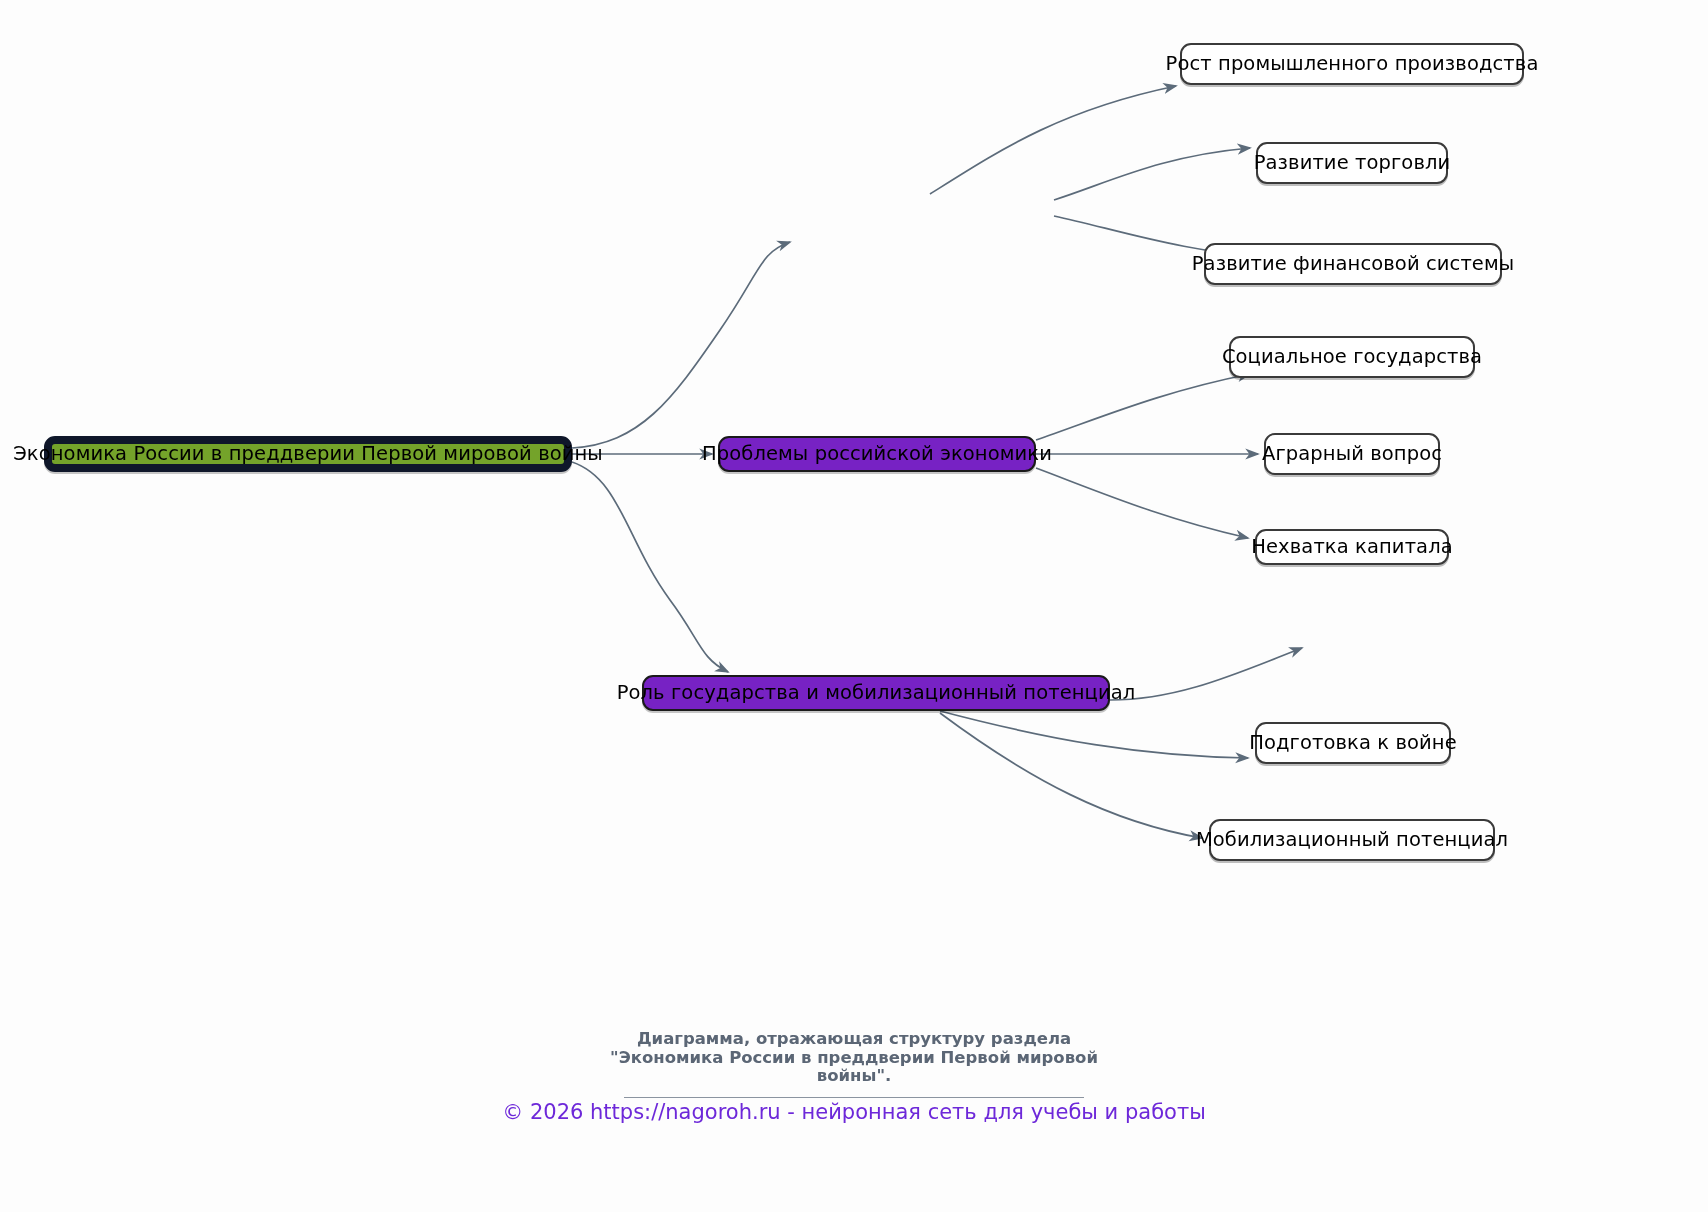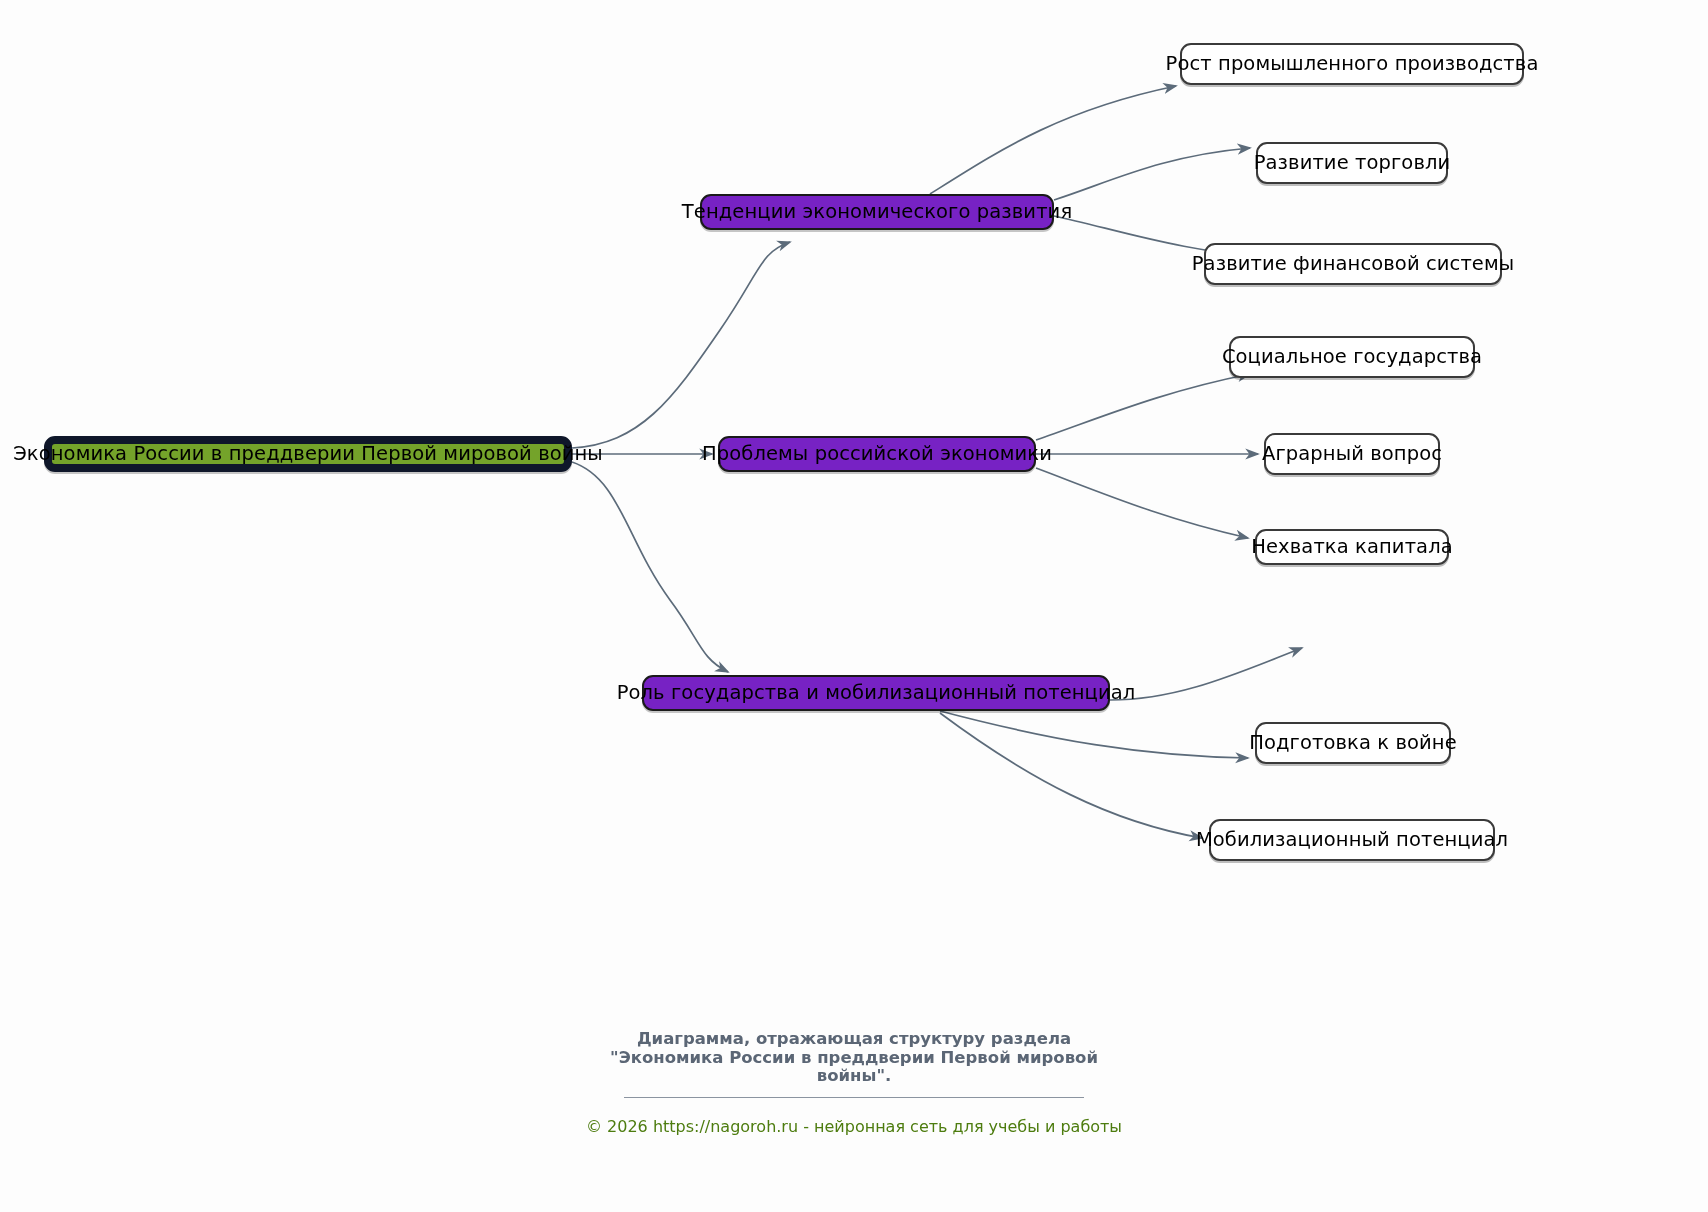--- a/index.html
+++ b/index.html
@@ -75,23 +75,23 @@
     white-space: pre-line;
   }
   .rule {
     width: 460px;
     height: 0;
     border-top: 1.5px solid #8b94a0;
     margin: 11px auto 0 auto;
   }
   .copyright {
     font-family: "DejaVu Sans", sans-serif;
-    font-size: 16px;
-    color: #4d7c0f;
-    margin-top: 19px;
+    font-size: 21px;
+    color: #6d28d9;
+    margin-top: 2px;
   }
 </style>
 </head>
 <body>
 
 <div id="canvas">
 
   <svg id="edges" viewBox="0 0 1708 1212">
     <defs>
       <marker id="arrow" viewBox="0 0 12 10" refX="10" refY="5" markerWidth="9" markerHeight="8" orient="auto-start-reverse">
@@ -114,23 +114,20 @@
       <path d="M 1110 700 C 1180 700 1240 672 1302 648"></path>
       <path d="M 940 711 C 1050 740 1140 756 1248 758"></path>
       <path d="M 940 713 C 1030 780 1110 822 1202 838"></path>
     </g>
   </svg>
 
   <div class="node node-root" style="left:44px; top:436px; width:528px; height:36px;">
     <span class="node-label">Экономика России в преддверии Первой мировой войны</span>
   </div>
 
-  <div class="node node-branch" style="left:700px; top:194px; width:354px; height:36px;">
-    <span class="node-label">Тенденции экономического развития</span>
-  </div>
   <div class="node node-leaf" style="left:1180px; top:43px; width:344px; height:42px;">
     <span class="node-label">Рост промышленного производства</span>
   </div>
   <div class="node node-leaf" style="left:1256px; top:142px; width:192px; height:42px;">
     <span class="node-label">Развитие торговли</span>
   </div>
   <div class="node node-leaf" style="left:1204px; top:243px; width:298px; height:42px;">
     <span class="node-label">Развитие финансовой системы</span>
   </div>
 

